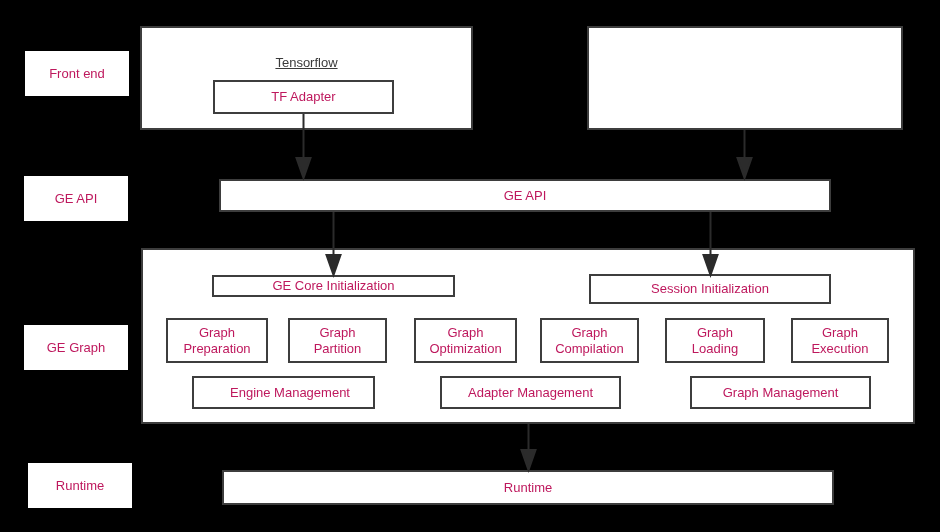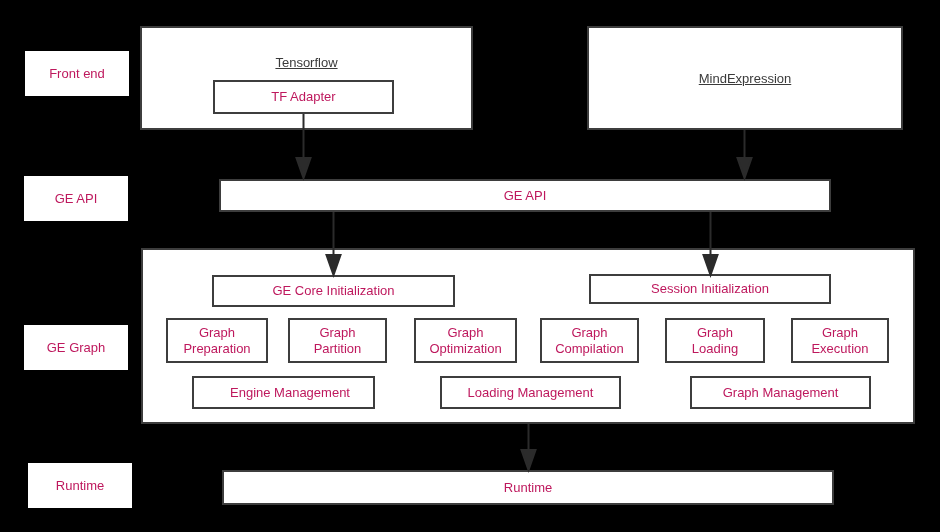--- a/index.html
+++ b/index.html
@@ -67,44 +67,43 @@
 
   <div class="box plain" style="left:24px; top:325px; width:104px; height:45px;">GE Graph</div>
 
   <div class="box plain" style="left:28px; top:463px; width:104px; height:45px;">Runtime</div>
 
   <div class="container-box" style="left:140px; top:26px; width:333px; height:104px;"></div>
   <div class="group-title" style="left:140px; top:55px; width:333px;">Tensorflow</div>
   <div class="box bordered" style="left:213px; top:80px; width:181px; height:34px;">TF Adapter</div>
 
   <div class="container-box" style="left:587px; top:26px; width:316px; height:104px;"></div>
-  <div class="group-title" style="left:587px; top:71px; width:316px;">MindExpression</div>
 
   <div class="box bordered" style="left:219px; top:179px; width:612px; height:33px;">GE API</div>
 
   <div class="container-box" style="left:141px; top:248px; width:774px; height:176px;"></div>
 
-  <div class="box bordered" style="left:212px; top:275px; width:243px; height:32px;">GE Core Initialization</div>
+  <div class="box bordered" style="left:212px; top:275px; width:243px; height:22px;">GE Core Initialization</div>
   <div class="box bordered" style="left:589px; top:274px; width:242px; height:30px;">Session Initialization</div>
 
   <div class="box bordered" style="left:166px; top:318px; width:102px; height:45px;">Graph
 Preparation</div>
   <div class="box bordered" style="left:288px; top:318px; width:99px; height:45px;">Graph
 Partition</div>
   <div class="box bordered" style="left:414px; top:318px; width:103px; height:45px;">Graph
 Optimization</div>
   <div class="box bordered" style="left:540px; top:318px; width:99px; height:45px;">Graph
 Compilation</div>
   <div class="box bordered" style="left:665px; top:318px; width:100px; height:45px;">Graph
 Loading</div>
   <div class="box bordered" style="left:791px; top:318px; width:98px; height:45px;">Graph
 Execution</div>
 
   <div class="box bordered" style="left:192px; top:376px; width:183px; height:33px;padding-left:13px;">Engine Management</div>
-  <div class="box bordered" style="left:440px; top:376px; width:181px; height:33px;">Loading Management</div>
+  <div class="box bordered" style="left:440px; top:376px; width:181px; height:33px;">Adapter Management</div>
   <div class="box bordered" style="left:690px; top:376px; width:181px; height:33px;">Graph Management</div>
 
   <div class="box bordered" style="left:222px; top:470px; width:612px; height:35px;">Runtime</div>
 
   <div class="connector" style="left:0; top:0; width:940px; height:532px; pointer-events:none;">
     <svg width="940" height="532" viewBox="0 0 940 532">
       <g stroke="#2b2b2b" stroke-width="2" fill="#2b2b2b">
 
         <line x1="303.5" y1="114" x2="303.5" y2="162"></line>
         <polygon points="303.5,178 296.5,158 310.5,158"></polygon>

